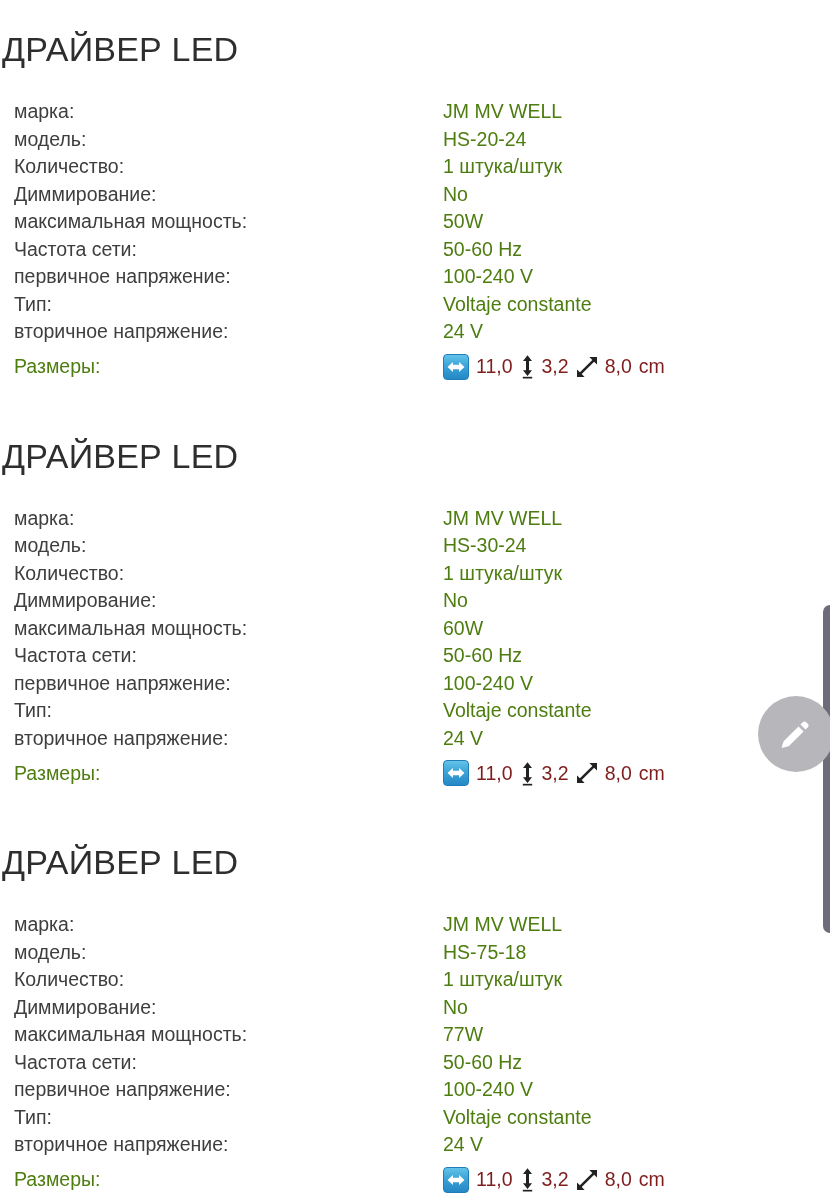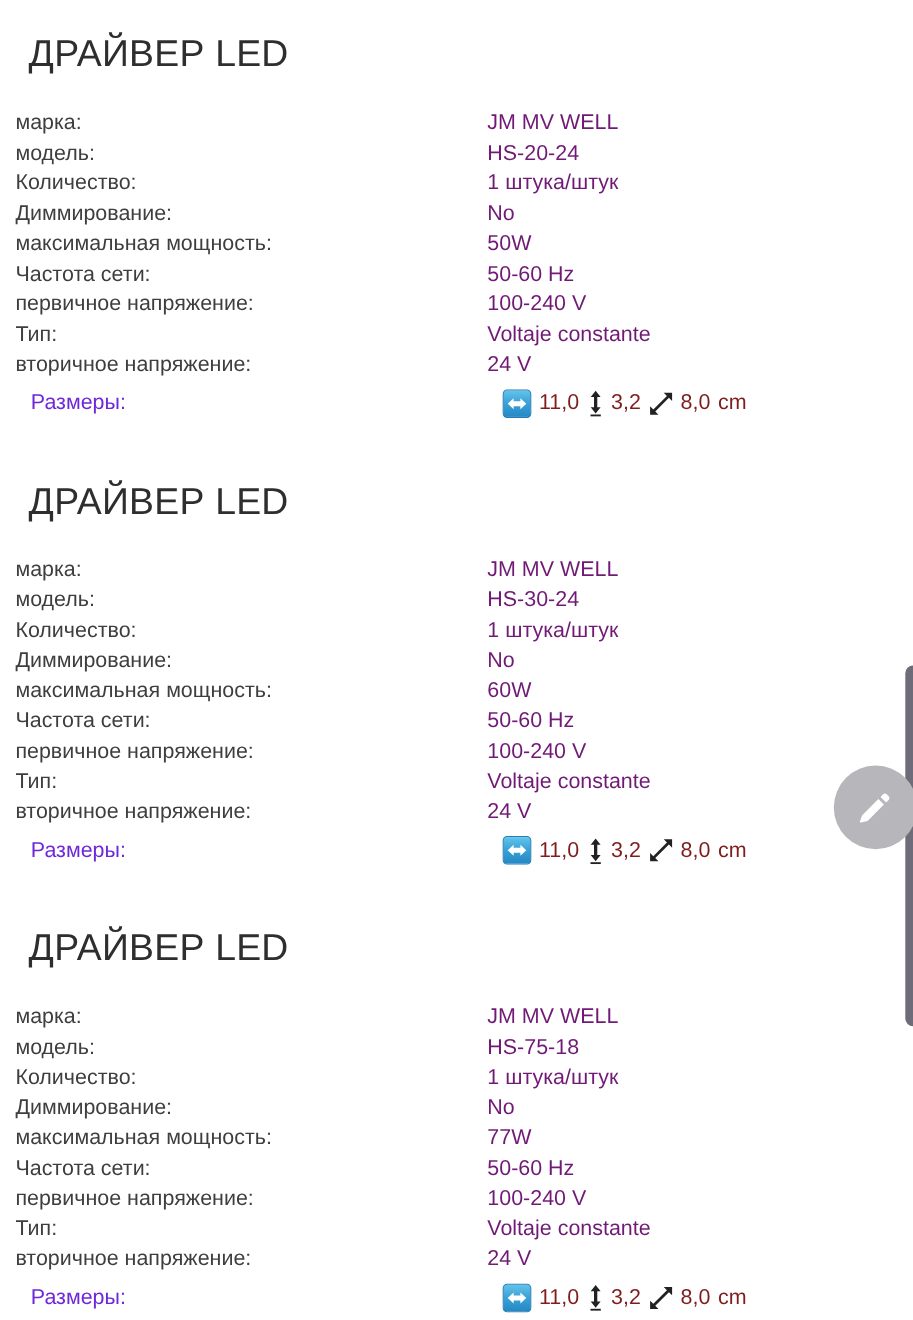--- a/index.html
+++ b/index.html
@@ -6,28 +6,28 @@
   body{
     width:830px;height:1200px;overflow:hidden;position:relative;
     background:#ffffff;
     font-family:"Liberation Sans","DejaVu Sans",sans-serif;
     color:#3e3e3e;
   }
   .page{position:relative;width:830px;height:1200px;padding-top:26px;box-sizing:border-box;}
   .product{margin:0 0 50px 0;}
   .product-title{
     font-size:34px;line-height:46px;font-weight:400;color:#2e2e2e;
-    margin:0 0 26px 0;padding-left:26px;letter-spacing:0.2px;
+    margin:0 0 26px 0;padding-left:2px;letter-spacing:0.2px;
   }
   .spec-table{padding-left:14px;}
   .spec-row{display:flex;align-items:center;line-height:27.5px;font-size:19.5px;}
   .spec-label{flex:0 0 429px;color:#3e3e3e;}
-  .spec-value{color:#701a75;}
+  .spec-value{color:#4d7c0f;}
   .dims-row{display:flex;align-items:center;font-size:19.5px;margin-top:5px;height:32px;}
-  .dims-label{flex:0 0 429px;color:#6d28d9;margin-left:14px;}
+  .dims-label{flex:0 0 429px;color:#4d7c0f;}
   .dims-value{display:flex;align-items:center;gap:7px;}
   .dim-num{color:#7f1d1d;}
   .icon-box{display:inline-flex;align-items:center;justify-content:center;}
   .width-badge{
     width:26px;height:26px;border-radius:4px;
     background:linear-gradient(180deg,#64c3e9 0%,#3ba4d8 45%,#2588c5 100%);
     border:1px solid #1f7db8;box-sizing:border-box;
   }
   .edit-fab{
     position:absolute;left:758px;top:696px;width:76px;height:76px;border-radius:50%;

